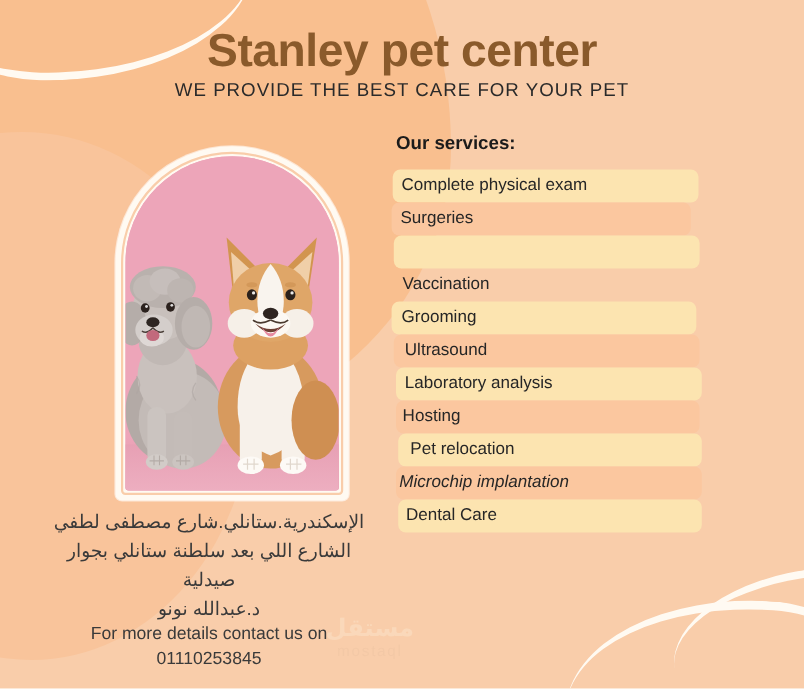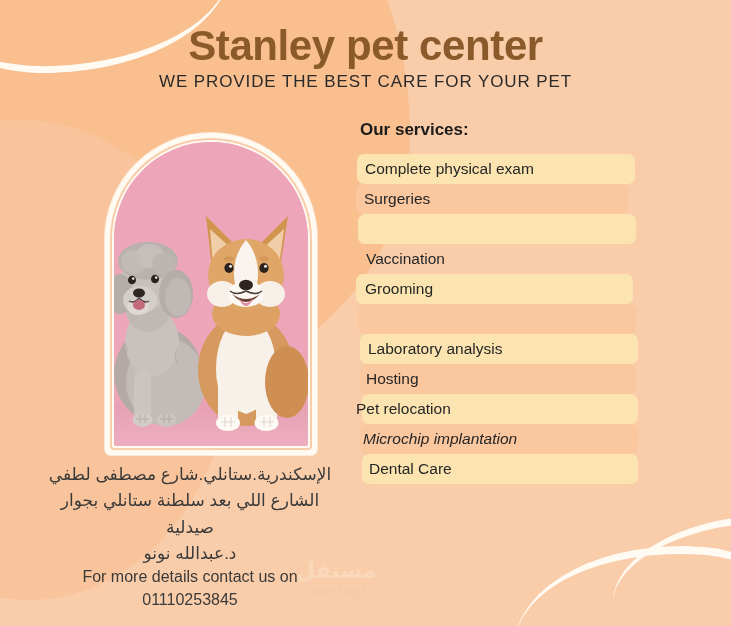--- a/index.html
+++ b/index.html
@@ -370,32 +370,33 @@
         </div>
         <div class="svc-row">
           <div class="svc-label" style="left: 10px;">Vaccination</div>
         </div>
         <div class="svc-row">
           <div class="svc-bar" style="left: 0px; width: 277px; background: rgb(252, 228, 176);"></div>
           <div class="svc-label" style="left: 9px;">Grooming</div>
         </div>
         <div class="svc-row">
           <div class="svc-bar" style="left: 2px; width: 278px; background: rgb(251, 199, 159);"></div>
+          <div class="svc-label" style="left: 12px;">Ultrasound</div>
         </div>
         <div class="svc-row">
           <div class="svc-bar" style="left: 4px; width: 278px; background: rgb(252, 228, 176);"></div>
           <div class="svc-label" style="left: 12px;">Laboratory analysis</div>
         </div>
         <div class="svc-row">
           <div class="svc-bar" style="left: 4px; width: 276px; background: rgb(251, 199, 159);"></div>
           <div class="svc-label" style="left: 10px;">Hosting</div>
         </div>
         <div class="svc-row">
           <div class="svc-bar" style="left: 6px; width: 276px; background: rgb(252, 228, 176);"></div>
-          <div class="svc-label" style="left: 0;">Pet relocation</div>
+          <div class="svc-label" style="left: 17px;">Pet relocation</div>
         </div>
         <div class="svc-row">
           <div class="svc-bar" style="left: 4px; width: 278px; background: rgb(251, 199, 159);"></div>
           <div class="svc-label" style="left: 7px; font-style: italic;">Microchip implantation</div>
         </div>
         <div class="svc-row">
           <div class="svc-bar" style="left: 6px; width: 276px; background: rgb(252, 228, 176);"></div>
           <div class="svc-label" style="left: 13px;">Dental Care</div>
         </div>
       </div>

